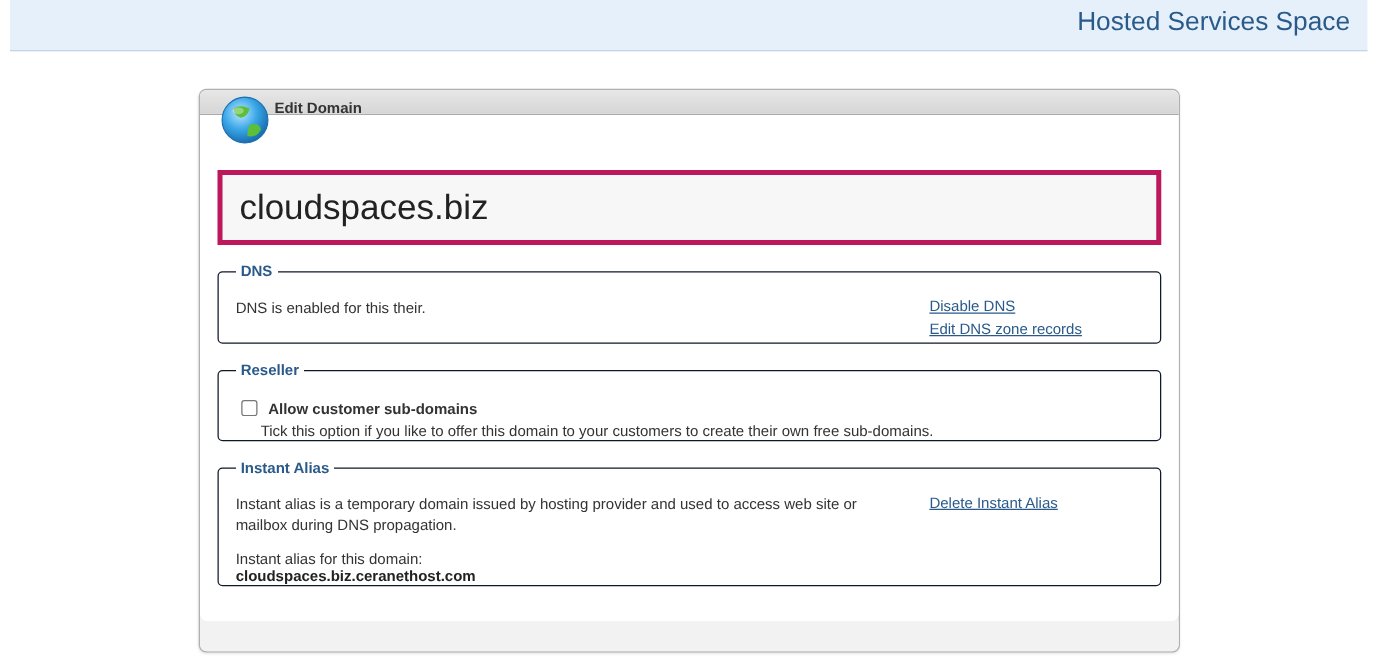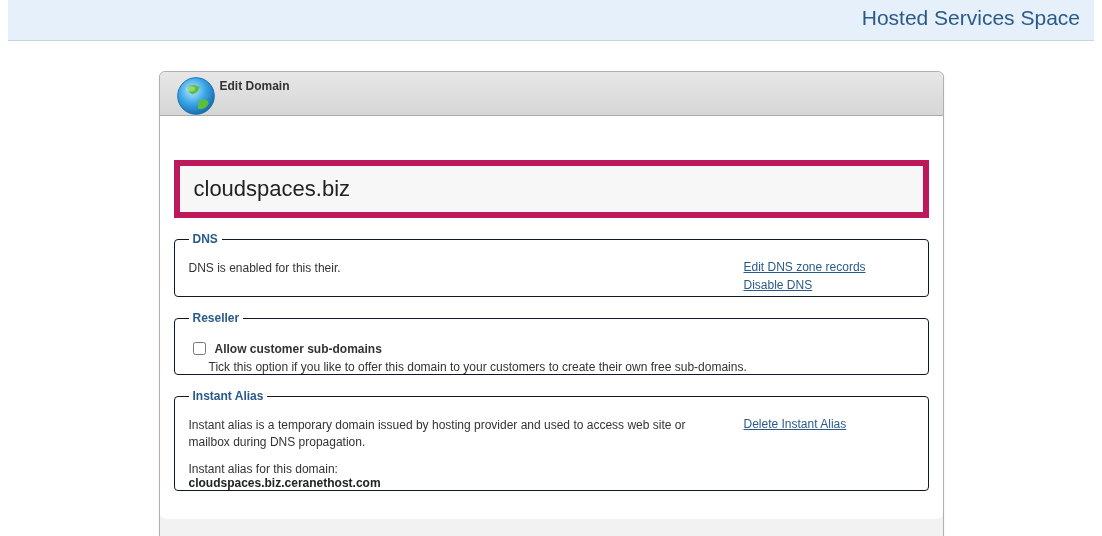--- a/index.html
+++ b/index.html
@@ -35,42 +35,42 @@
     box-shadow: 0 1px 2px rgba(0,0,0,0.1);
   }
   .panel-titlebar {
     background: linear-gradient(#e7e7e7, #d6d6d6);
     border-bottom: 1px solid #aaa;
     border-radius: 6px 6px 0 0;
     padding: 4px 8px 4px 60px;
     font-weight: bold;
     color: #333;
     position: relative;
-    height: 44px;
+    height: 20px;
     line-height: 20px;
     font-size: 12px;
   }
   .globe-icon {
     position: absolute;
     left: 14px;
     top: 2px;
     width: 44px;
     height: 44px;
     z-index: 2;
   }
   .panel-body {
     background: #fff;
     border-radius: 0 0 6px 6px;
     padding: 44px 14px 14px 14px;
   }
   .domain-box {
     background: #f7f7f7;
-    border: 6px solid #be185d;
+    border: 4px solid #be185d;
     padding: 10px 14px;
-    font-size: 22px;
+    font-size: 28px;
     color: #222;
     margin-bottom: 14px;
   }
   fieldset {
     border: 1px solid #0f172a;
     border-radius: 4px;
     margin: 0 0 14px 0;
     padding: 14px 14px 0 14px;
   }
   legend {
@@ -140,22 +140,22 @@
           <span>cloudspaces.biz</span>
         </div>
 
         <fieldset>
           <legend>DNS</legend>
           <div class="section-row">
             <div class="section-left">
               <div class="desc">DNS is enabled for this their.</div>
             </div>
             <div class="section-right link-list">
+              <a href="#">Disable DNS</a>
               <a href="#">Edit DNS zone records</a>
-              <a href="#">Disable DNS</a>
             </div>
           </div>
         </fieldset>
 
         <fieldset>
           <legend>Reseller</legend>
           <div class="check-row">
             <input type="checkbox" style="">
             <span class="check-label">Allow customer sub-domains</span>
           </div>

